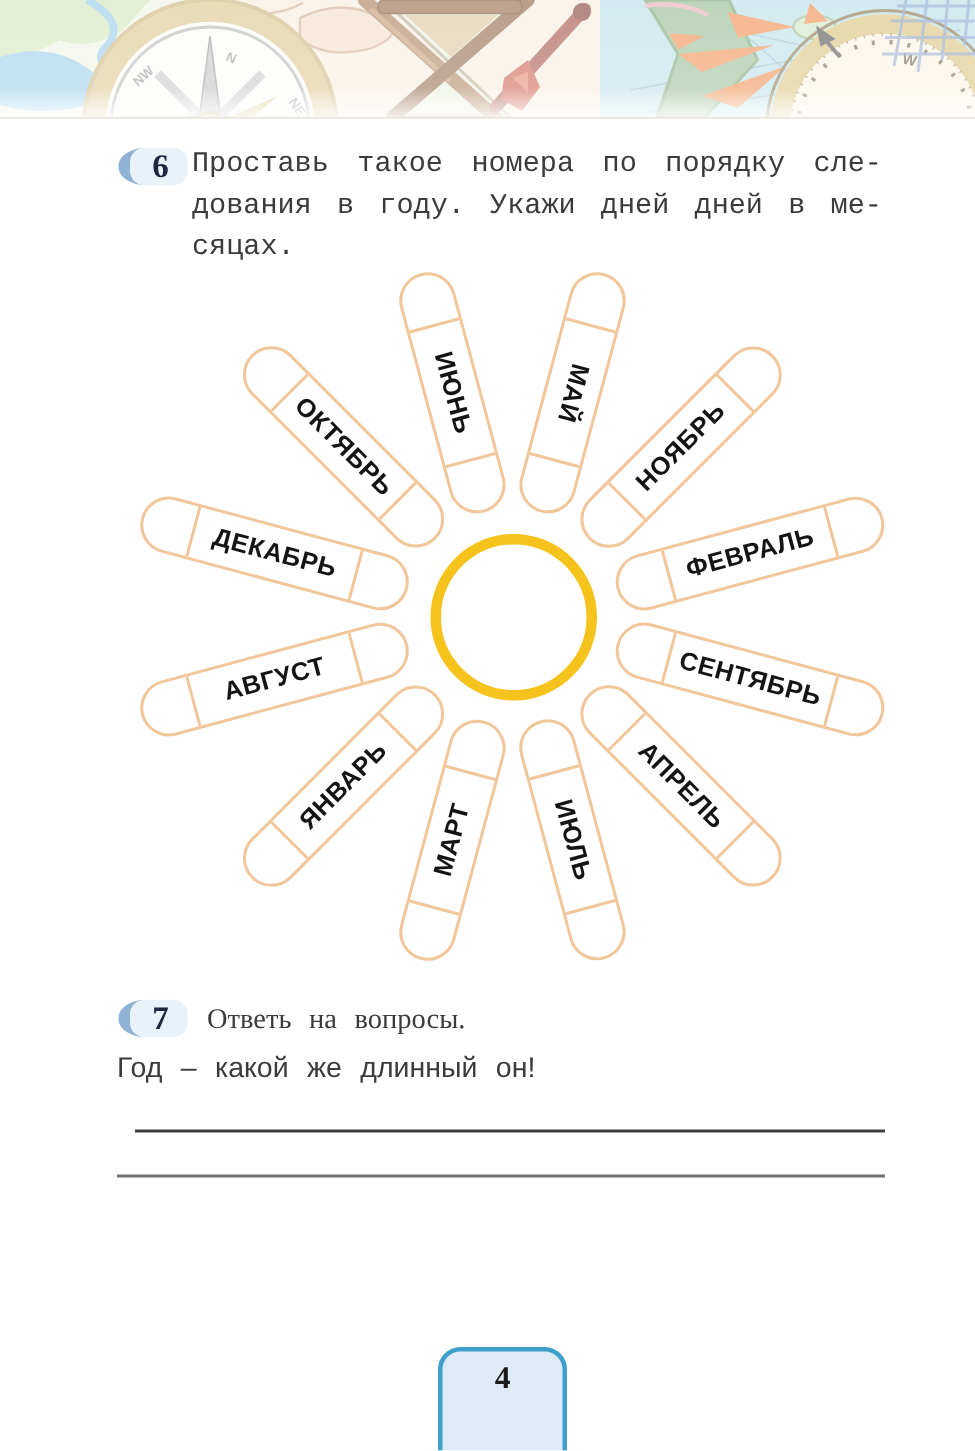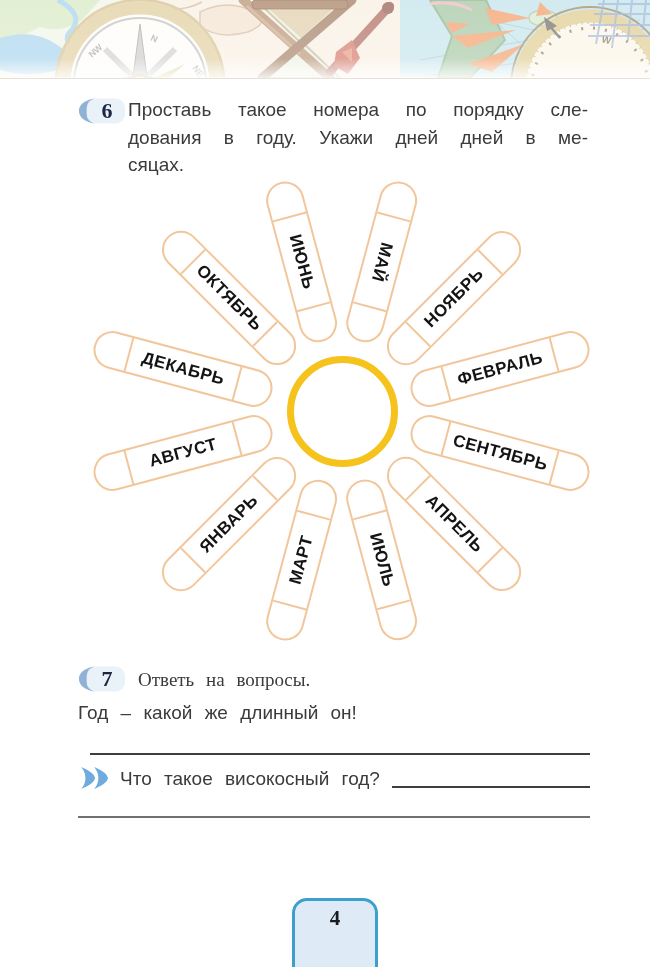--- a/index.html
+++ b/index.html
@@ -13,21 +13,21 @@
   
   .badge{position:relative;width:48px;height:28px;flex:0 0 48px;}
   .badge svg{position:absolute;left:0;top:0;}
   .badge .num{position:absolute;left:10px;top:0;width:38px;height:28px;text-align:center;
               font-family:"Liberation Serif",serif;font-weight:bold;font-size:22px;line-height:28px;
               color:var(--badge_number,#1c2742);}
 
   
   .task6{position:absolute;left:78px;top:96px;width:512px;}
   .task6 .t6text{margin-left:50px;width:460px;font-size:19px;line-height:27.5px;}
-  .tline{height:27.5px;white-space:nowrap;}
+  .tline{height:27.5px;white-space:nowrap;font-family:Liberation Mono, monospace;}
   .tline.just{display:flex;justify-content:space-between;}
 
   
   .diagram{position:absolute;left:0;top:0;width:650px;height:660px;}
   .sun{position:absolute;left:287px;top:356px;width:97px;height:97px;border-radius:50%;
        border:7px solid var(--sun_yellow,#F6C21C);background:#fff;}
   .ray{position:absolute;height:38px;box-sizing:border-box;border:2px solid var(--ray_border,#F2C69B);
        border-radius:20px;background:#fff;display:flex;align-items:stretch;}
   .ray .cell{width:33px;flex:0 0 33px;}
   .ray .cell.a{border-right:2px solid var(--ray_border,#F2C69B);}
@@ -258,28 +258,20 @@
       </div>
       <span class="qtext">Ответь на вопросы.</span>
     </div>
     <div id="q-rows">
         <div class="trow">
           <span class="qtext">Год – какой же длинный он!</span>
         </div>
         <div class="trow">
           <div class="wline"></div>
         </div>
-        <div class="trow">
-          <svg class="bullet" viewBox="0 0 38 26">
-            <path d="M2,1 Q11,13 2,25 Q16,19 17,13 Q16,7 2,1 Z" fill="#6FABDC"></path>
-            <path d="M16,1 Q25,13 16,25 Q30,19 31,13 Q30,7 16,1 Z" fill="#6FABDC"></path>
-          </svg>
-          <span class="qtext">Что такое високосный год?</span>
-          <div class="wline"></div>
-        </div>
       </div>
     <div class="fullline"></div>
   </section>
 
   <div class="pagenum">
     <span>4</span>
   </div>
 
 </div>
 

